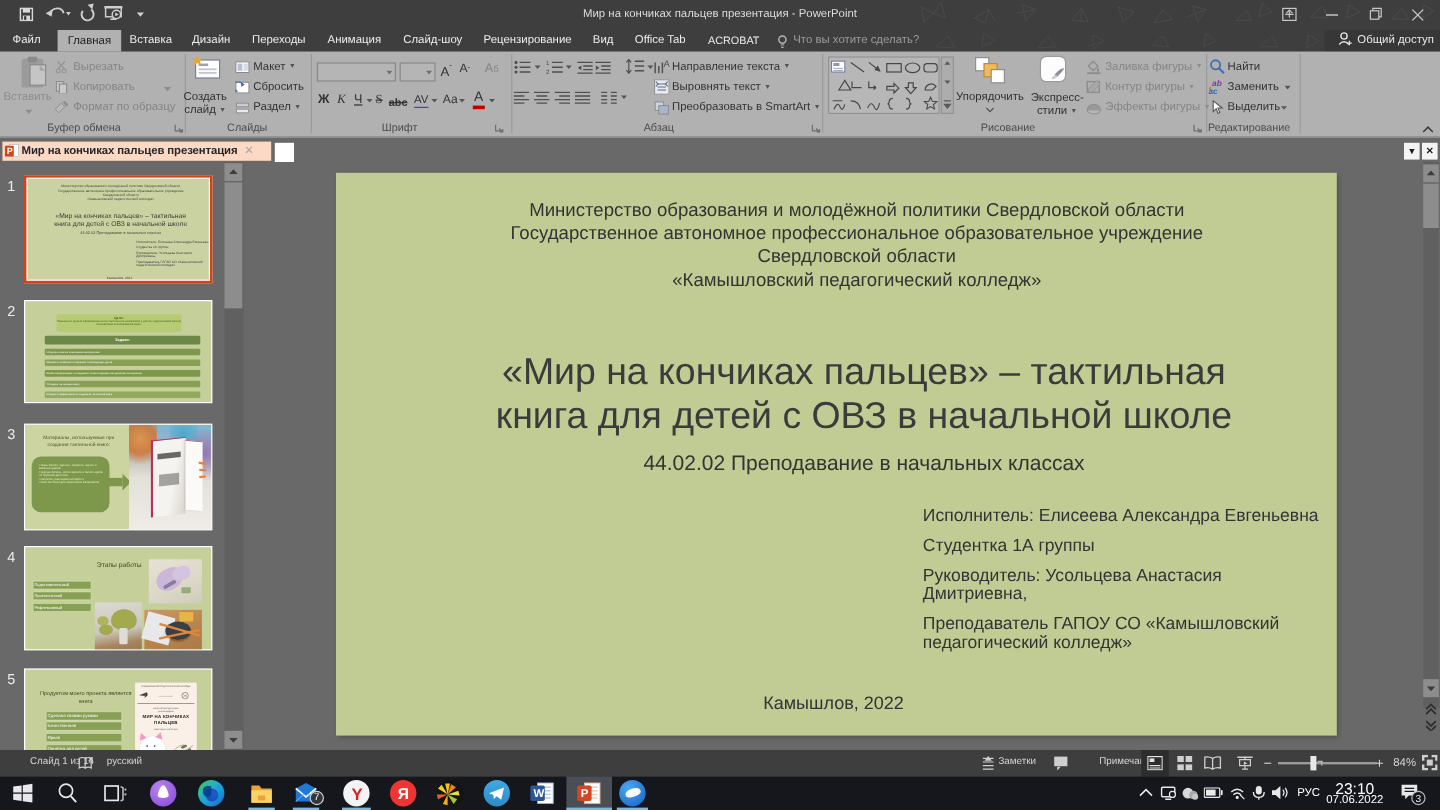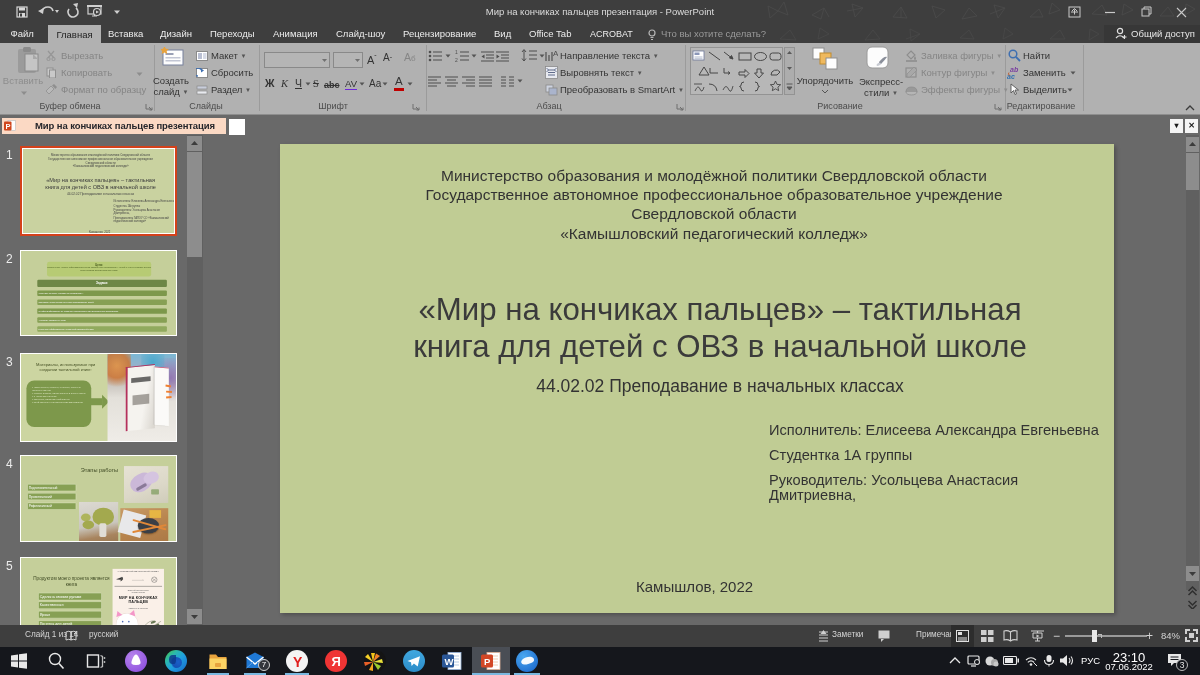--- a/index.html
+++ b/index.html
@@ -431,21 +431,21 @@
     </svg>
 </div>
 
 <div id="doctabs" class="abs">
   <div id="doctab1">
     <svg width="12" height="12" style="position:absolute;left:2px;top:2px">
       <rect x="4" y="0.5" width="7.5" height="10" fill="#fdfdfd" stroke="#bbb" stroke-width="0.6"></rect>
       <rect x="0" y="1.5" width="7.5" height="9" rx="1" fill="#d0461c"></rect>
       <text x="1.6" y="8.6" font-size="7.5" font-weight="bold" fill="#fff" font-family="Liberation Sans">P</text>
     </svg>
-    <span style="margin-left:33px; letter-spacing:-0.1px;">Мир на кончиках пальцев презентация</span>
+    <span style="margin-left:16px; letter-spacing:-0.1px;">Мир на кончиках пальцев презентация</span>
     <span style="color:#a9a9a9; font-weight:normal; margin-left:3px;">✕</span>
   </div>
   <div id="newtab"></div>
   <div class="dtbtn" style="left:1170px;">▾</div>
   <div class="dtbtn" style="left:1185px;">✕</div>
 </div>
 
 <div id="content" class="abs">
 
   <div class="thumbnum" style="top:13px;">1</div>
@@ -595,20 +595,21 @@
     </svg>
 
   <div id="slide">
     <div class="s-hdr">Министерство образования и молодёжной политики Свердловской области<br>Государственное автономное профессиональное образовательное учреждение<br>Свердловской области<br>«Камышловский педагогический колледж»</div>
     <div class="s-title">«Мир на кончиках пальцев» – тактильная<br>книга для детей с ОВЗ в начальной школе</div>
     <div class="s-sub">44.02.02 Преподавание в начальных классах</div>
     <div class="s-cred">
       <p>Исполнитель: Елисеева Александра Евгеньевна</p>
       <p>Студентка 1А группы</p>
       <p>Руководитель: Усольцева Анастасия<br>Дмитриевна,</p>
+      <p>Преподаватель ГАПОУ СО «Камышловский<br>педагогический колледж»</p>
     </div>
     <div class="s-city">Камышлов, 2022</div>
   </div>
 
   <div style="position:absolute;left:1186px;top:0;width:13px;height:455px;background:#606060;"></div>
   <div style="position:absolute;left:1186px;top:2px;width:13px;height:15px;background:#8d8d8d;"></div>
   <svg width="13" height="15" style="position:absolute;left:1186px;top:2px;">
       <path d="M3,9 l3.5,-4 l3.5,4 z" fill="#3c3c3c"></path>
     </svg>
   <div style="position:absolute;left:1186px;top:18px;width:13px;height:37px;background:#8d8d8d;"></div>

